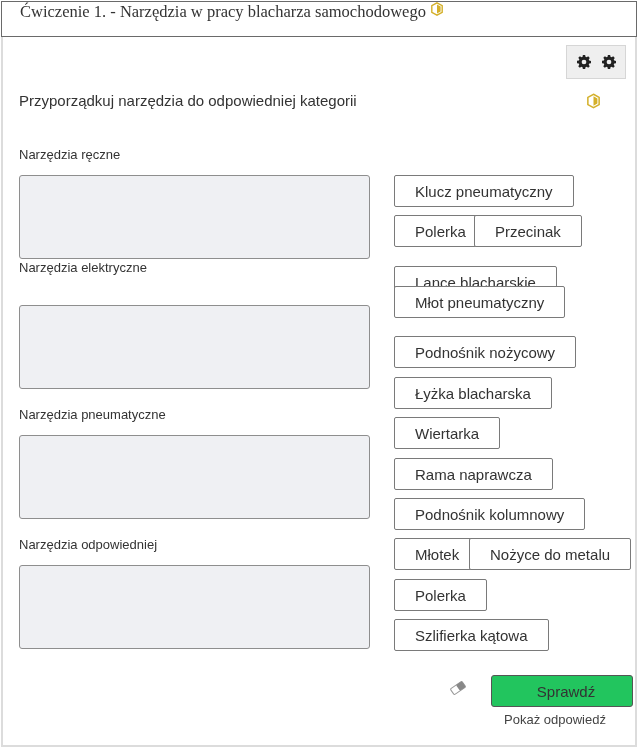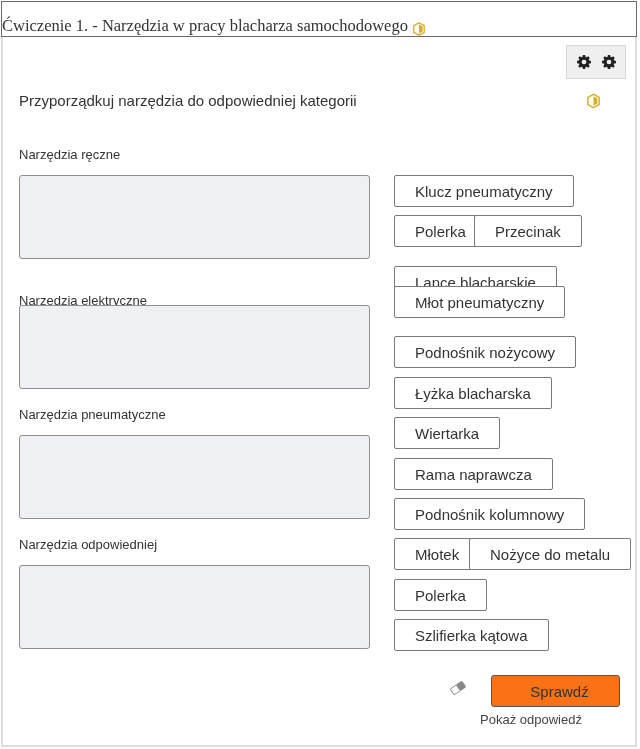--- a/index.html
+++ b/index.html
@@ -1,31 +1,31 @@
 <!DOCTYPE html>
 <html><head>
   <meta charset="utf-8">
   <style>
     html, body { margin: 0; padding: 0; background: #ffffff; }
     body { width: 640px; height: 749px; position: relative; overflow: hidden; font-family: "Liberation Sans", sans-serif; color: #333; }
-    .titlebar { position: absolute; left: 1px; top: 1px; width: 636px; height: 36px; border: 1px solid #6a6a6a; box-sizing: border-box; background: #fff; display: flex; align-items: flex-end; padding-left: 0; }
+    .titlebar { position: absolute; left: 1px; top: 1px; width: 636px; height: 36px; border: 1px solid #6a6a6a; box-sizing: border-box; background: #fff; display: flex; align-items: flex-start; padding-left: 18px; }
     .titlebar .title { font-family: "Liberation Serif", serif; font-size: 16.5px; color: #333; }
     .hex { display: inline-block; width: 12px; height: 14px; position: relative; margin-left: 5px; }
     .hex svg { width: 100%; height: 100%; display: block; }
     .panel { position: absolute; left: 1px; top: 37px; width: 636px; height: 710px; border-left: 2px solid #dcdcdc; border-right: 2px solid #dcdcdc; border-bottom: 2px solid #dcdcdc; box-sizing: border-box; background: #fff; }
     .gearbox { position: absolute; left: 566px; top: 45px; width: 60px; height: 34px; background: #efefef; border: 1px solid #d6d6d6; box-sizing: border-box; display: flex; align-items: center; justify-content: space-around; padding: 0 4px; }
     .gear { width: 14px; height: 14px; display: block; cursor: pointer; }
     .instruction { position: absolute; left: 19px; top: 92px; font-size: 15px; color: #333; text-align: center; }
     .hex2 { position: absolute; left: 587px; top: 93px; width: 13px; height: 16px; }
     .cat-label { position: absolute; left: 19px; font-size: 13px; color: #333; }
     .dropzone { position: absolute; left: 19px; width: 351px; height: 84px; background: #eff0f3; border: 1px solid #8e8e8e; border-radius: 3px; box-sizing: border-box; }
     .chip { position: absolute; height: 32px; border: 1px solid #7a7a7a; border-radius: 2px; box-sizing: border-box; background: #fff; font-size: 15px; color: #333; display: flex; align-items: center; padding: 0 20px; white-space: nowrap; cursor: grab; }
     .eraser { position: absolute; left: 449px; top: 681px; width: 18px; height: 14px; cursor: pointer; }
-    .check-btn { position: absolute; left: 491px; top: 675px; width: 129px; height: 32px; border: 1px solid #555; border-radius: 3px; box-sizing: border-box; background: #f97316; font-size: 15px; color: #333; display: flex; align-items: center; justify-content: center; cursor: pointer; padding-left: 8px; }
-    .show-answer { position: absolute; left: 480px; top: 712px; font-size: 13px; color: #444; cursor: pointer; }
+    .check-btn { position: absolute; left: 491px; top: 675px; width: 142px; height: 32px; border: 1px solid #555; border-radius: 3px; box-sizing: border-box; background: #22c55e; font-size: 15px; color: #333; display: flex; align-items: center; justify-content: center; cursor: pointer; padding-left: 8px; }
+    .show-answer { position: absolute; left: 504px; top: 712px; font-size: 13px; color: #444; cursor: pointer; }
   </style>
 </head>
 <body>
 
 <div class="titlebar">
   <span class="title">Ćwiczenie 1. - Narzędzia w pracy blacharza samochodowego</span>
   <span class="hex">
     <svg viewBox="0 0 12 14">
         <polygon points="6,0.8 11.2,3.7 11.2,10.3 6,13.2 0.8,10.3 0.8,3.7" fill="#fff" stroke="#d4b02a" stroke-width="1.4"></polygon>
         <polygon points="6,2.6 9.6,4.6 9.6,9.4 6,11.4" fill="#d4b02a"></polygon>
@@ -46,21 +46,21 @@
 
 <div class="instruction">Przyporządkuj narzędzia do odpowiedniej kategorii</div>
 <svg class="hex2" viewBox="0 0 12 14">
     <polygon points="6,0.8 11.2,3.7 11.2,10.3 6,13.2 0.8,10.3 0.8,3.7" fill="#fff" stroke="#d4b02a" stroke-width="1.4"></polygon>
     <polygon points="6,2.6 9.6,4.6 9.6,9.4 6,11.4" fill="#d4b02a"></polygon>
   </svg>
 
 <div class="cat-label" style="top:147px">Narzędzia ręczne</div>
 <div class="dropzone" style="top:175px"></div>
 
-<div class="cat-label" style="top:293px">Narzędzia elektryczne</div>
+<div class="cat-label" style="top:260px">Narzędzia elektryczne</div>
 <div class="dropzone" style="top:305px"></div>
 
 <div class="cat-label" style="top:407px">Narzędzia pneumatyczne</div>
 <div class="dropzone" style="top:435px"></div>
 
 <div class="cat-label" style="top:537px">Narzędzia odpowiedniej</div>
 <div class="dropzone" style="top:565px"></div>
 
 <div class="chip" style="left:394px;top:175px">Klucz pneumatyczny</div>
 <div class="chip" style="left:394px;top:215px">Polerka</div>

